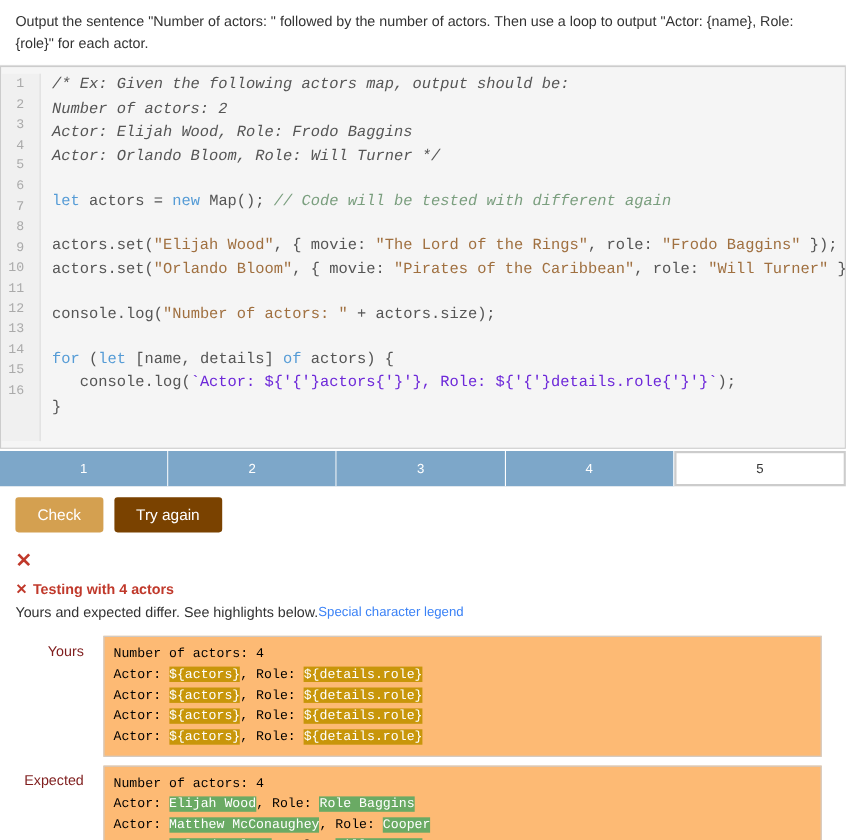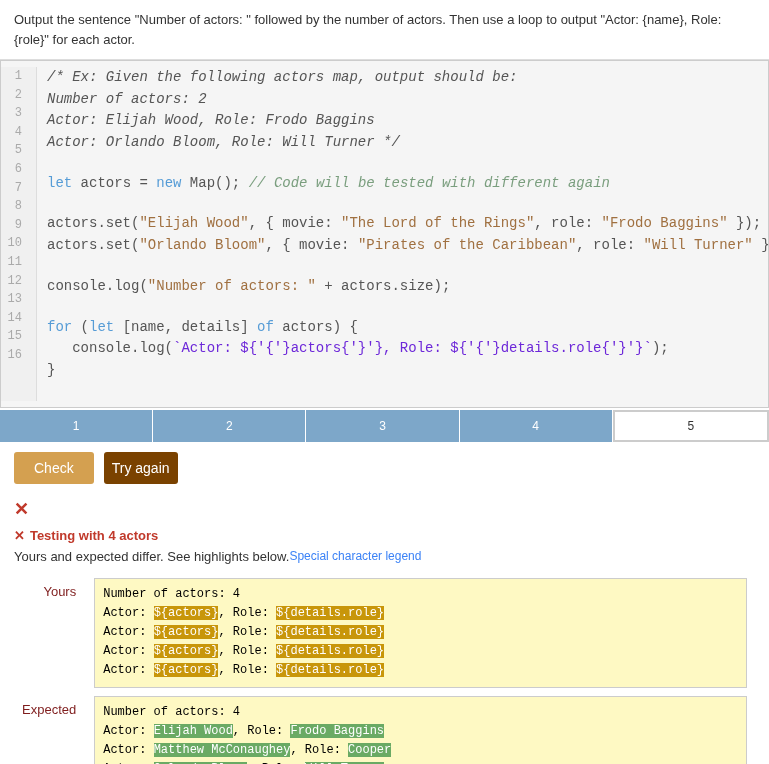--- a/index.html
+++ b/index.html
@@ -103,21 +103,21 @@
       border: none;
       padding: 8px 20px;
       font-size: 14px;
       cursor: pointer;
       border-radius: 3px;
     }
     .btn-try-again {
       background: #7a4200;
       color: #fff;
       border: none;
-      padding: 8px 8px;
+      padding: 8px 20px;
       font-size: 14px;
       cursor: pointer;
       border-radius: 3px;
     }
 
     
     .x-icon {
       color: #c0392b;
       font-size: 18px;
       font-weight: bold;
@@ -168,21 +168,21 @@
     }
     .comparison-table .label-cell {
       width: 65px;
       color: #7f1d1d;
       font-size: 13px;
       padding-top: 10px;
       text-align: right;
       padding-right: 10px;
     }
     .code-box {
-      background: #fef9c3;
+      background: #fdba74;
       border: 1px solid #ccc;
       padding: 6px 8px;
       font-family: 'Courier New', monospace;
       font-size: 12px;
       line-height: 1.6;
       min-width: 400px;
     }
     .code-box div {
       white-space: pre;
     }
@@ -282,21 +282,21 @@
           <div>Actor: <span class="hl-brown">${actors}</span>, Role: <span class="hl-brown">${details.role}</span></div>
           <div>Actor: <span class="hl-brown">${actors}</span>, Role: <span class="hl-brown">${details.role}</span></div>
         </div>
       </td>
     </tr>
     <tr>
       <td class="label-cell">Expected</td>
       <td>
         <div class="code-box">
           <div>Number of actors: 4</div>
-          <div>Actor: <span class="highlight-green">Elijah Wood</span>, Role: <span class="highlight-green">Frodo Baggins</span></div>
+          <div>Actor: <span class="highlight-green">Elijah Wood</span>, Role: <span class="highlight-green">Role Baggins</span></div>
           <div>Actor: <span class="highlight-green">Matthew McConaughey</span>, Role: <span class="highlight-green">Cooper</span></div>
           <div>Actor: <span class="highlight-green">Orlando Bloom</span>, Role: <span class="highlight-green">Will Turner</span></div>
         </div>
       </td>
     </tr>
   </tbody>
     </table>
 </div>
 
 </body></html>

